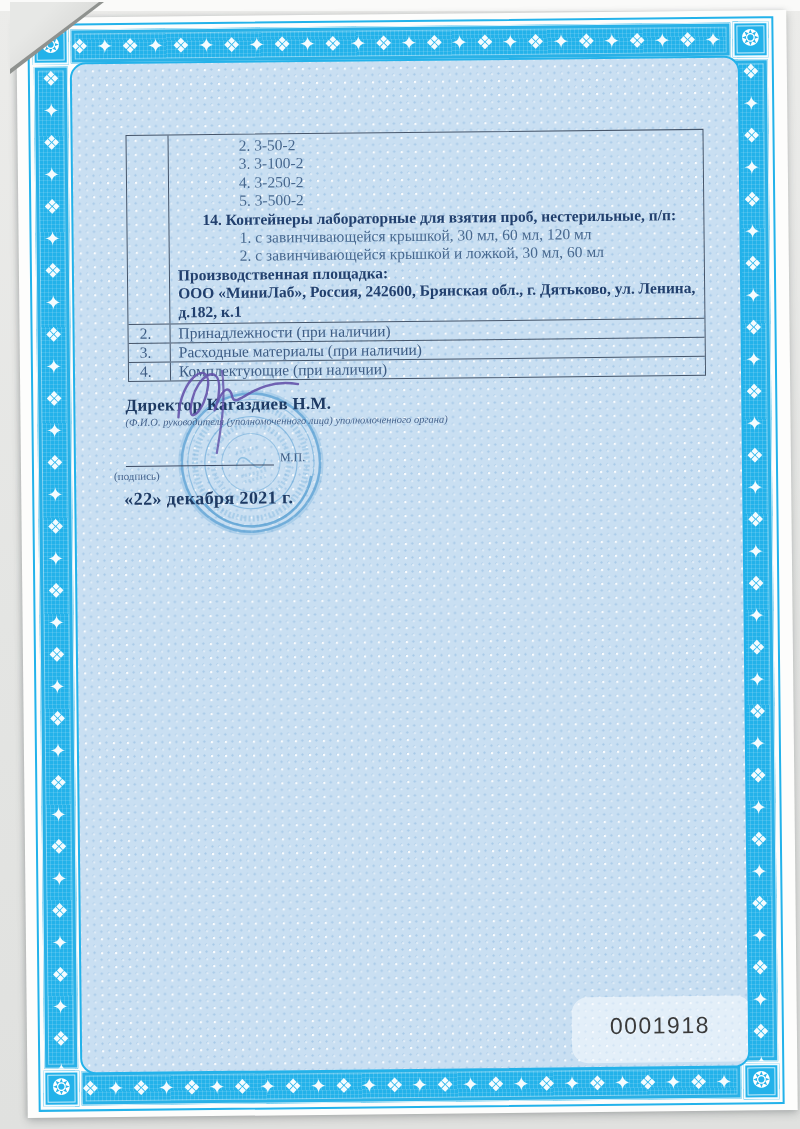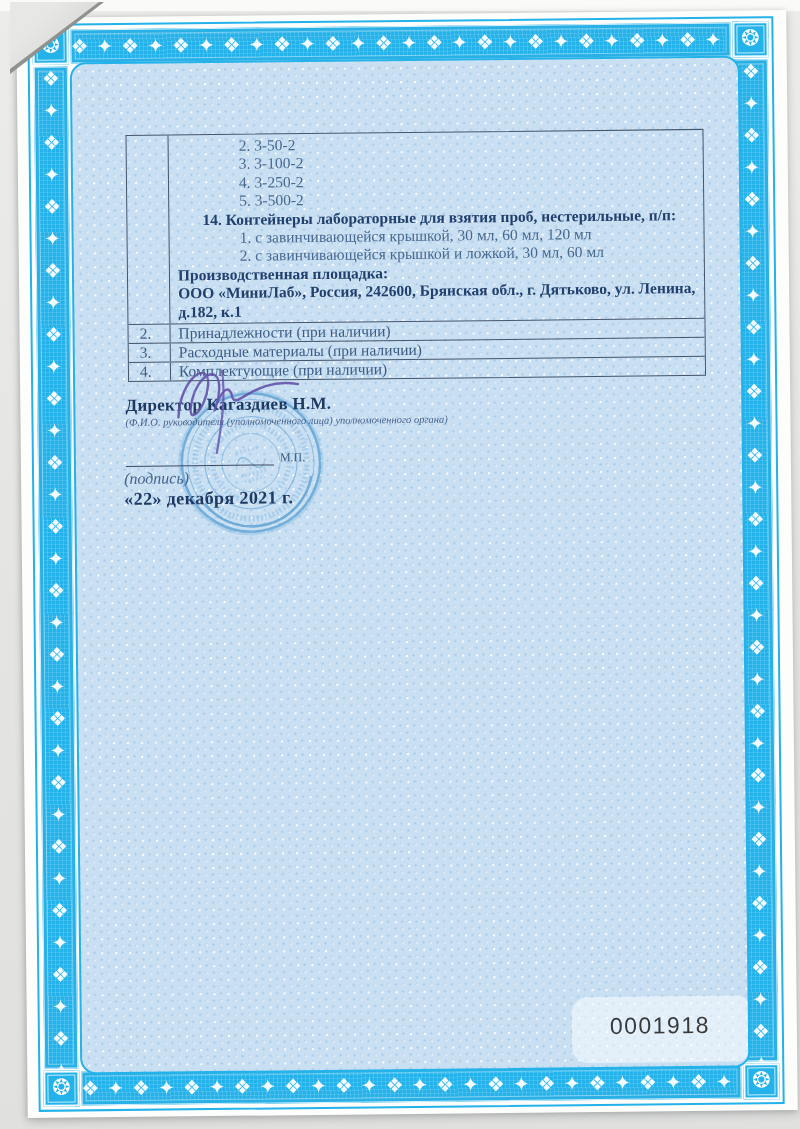--- a/index.html
+++ b/index.html
@@ -96,21 +96,21 @@
   .line { line-height:18.4px; }
   .line.item { padding-left:70px; }
   .line.bold-item { padding-left:33px; font-weight:bold; color:#22406e; }
   .line.bold { padding-left:8px; font-weight:bold; color:#22406e; }
 
   
   .director { position:absolute; left:50px; top:332px; font-size:17px; font-weight:bold; color:#1e3a63; letter-spacing:.3px; z-index:3; }
   .fio-caption { position:absolute; left:50px; top:353px; font-size:10.5px; font-style:italic; color:#44628c; z-index:3; }
   .sig-line { position:absolute; left:50px; top:389px; width:148px; height:14px; border-bottom:1.5px solid #3c4a63; z-index:3; }
   .mp-label { position:absolute; left:204px; top:388px; font-size:12px; color:#3d5c84; z-index:3; }
-  .sig-caption { position:absolute; left:48px; top:406px; font-size:16px; font-style:italic; color:#44628c; z-index:3; }
+  .sig-caption { position:absolute; left:38px; top:406px; font-size:11px; color:#44628c; z-index:3; }
   .date-line { position:absolute; left:48px; top:425px; font-size:18px; font-weight:bold; color:#1e3a63; letter-spacing:.4px; z-index:3; }
 
   .stamp { position:absolute; left:100px; top:325px; width:150px; height:150px; z-index:2; opacity:.85; }
   .signature-svg { position:absolute; left:95px; top:292px; width:140px; height:105px; z-index:4; }
 
   
   .serial-plate {
     position:absolute; right:-4px; top:938px; width:180px; height:66px;
     background:rgba(248,252,255,.55); border-radius:16px; z-index:1;
   }

